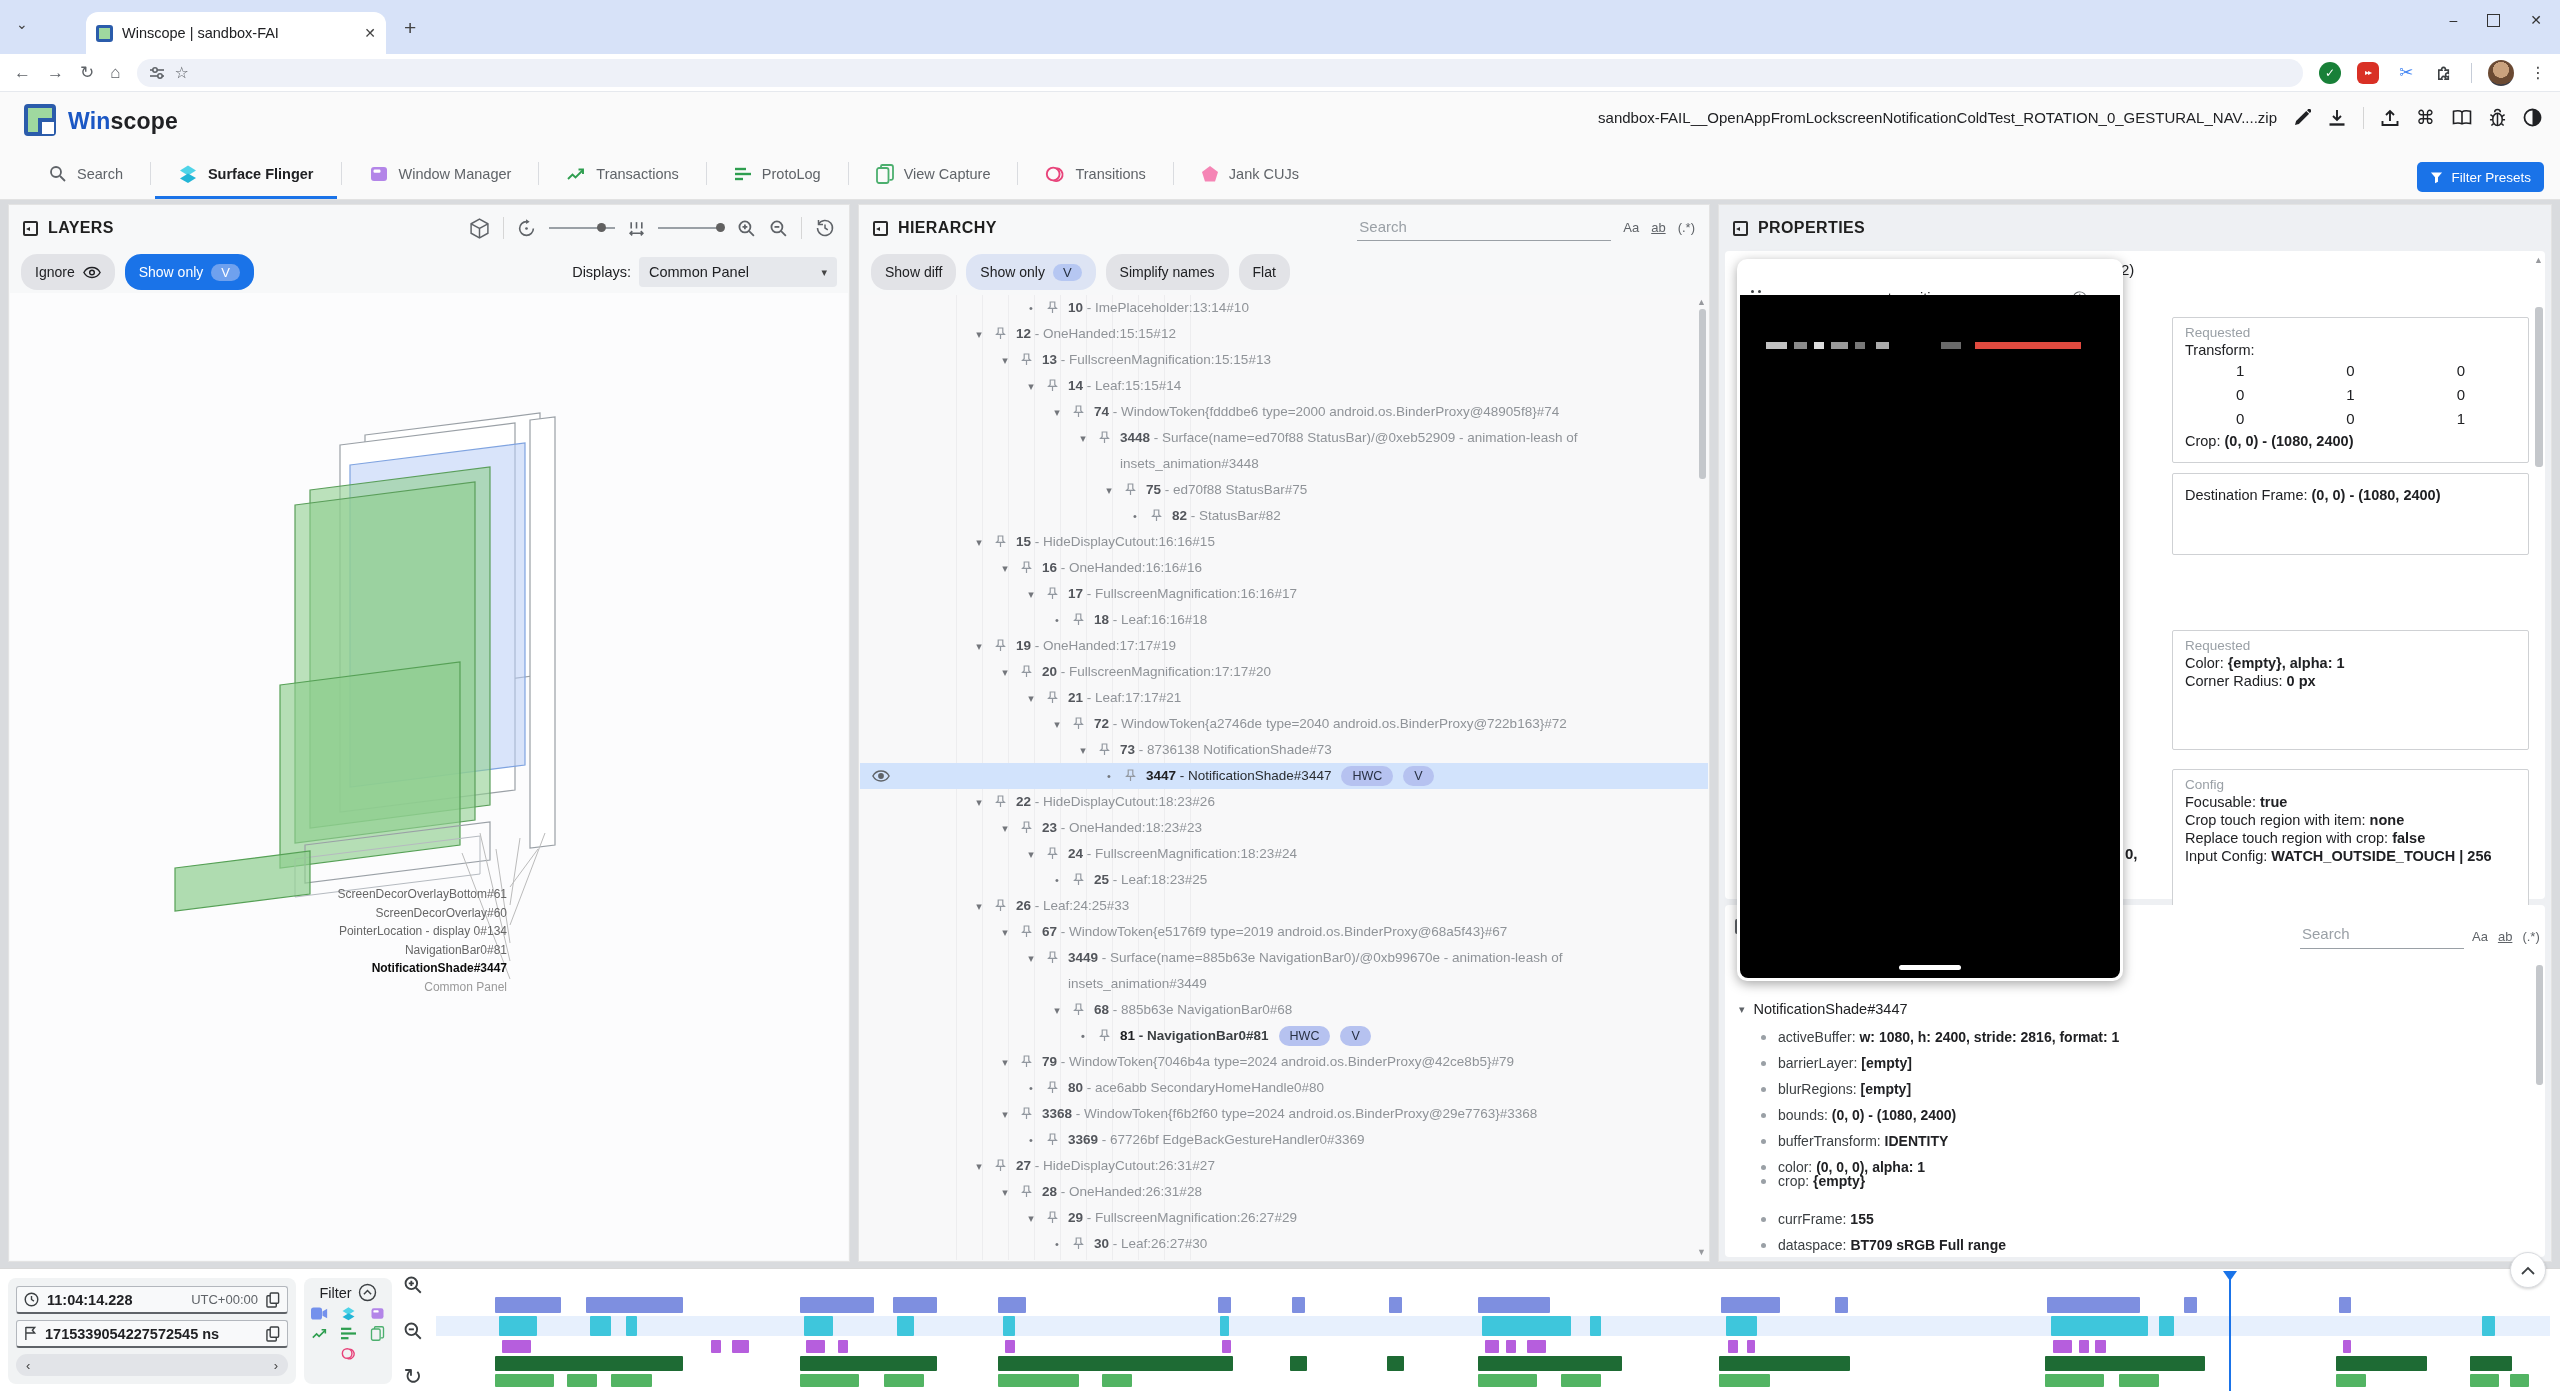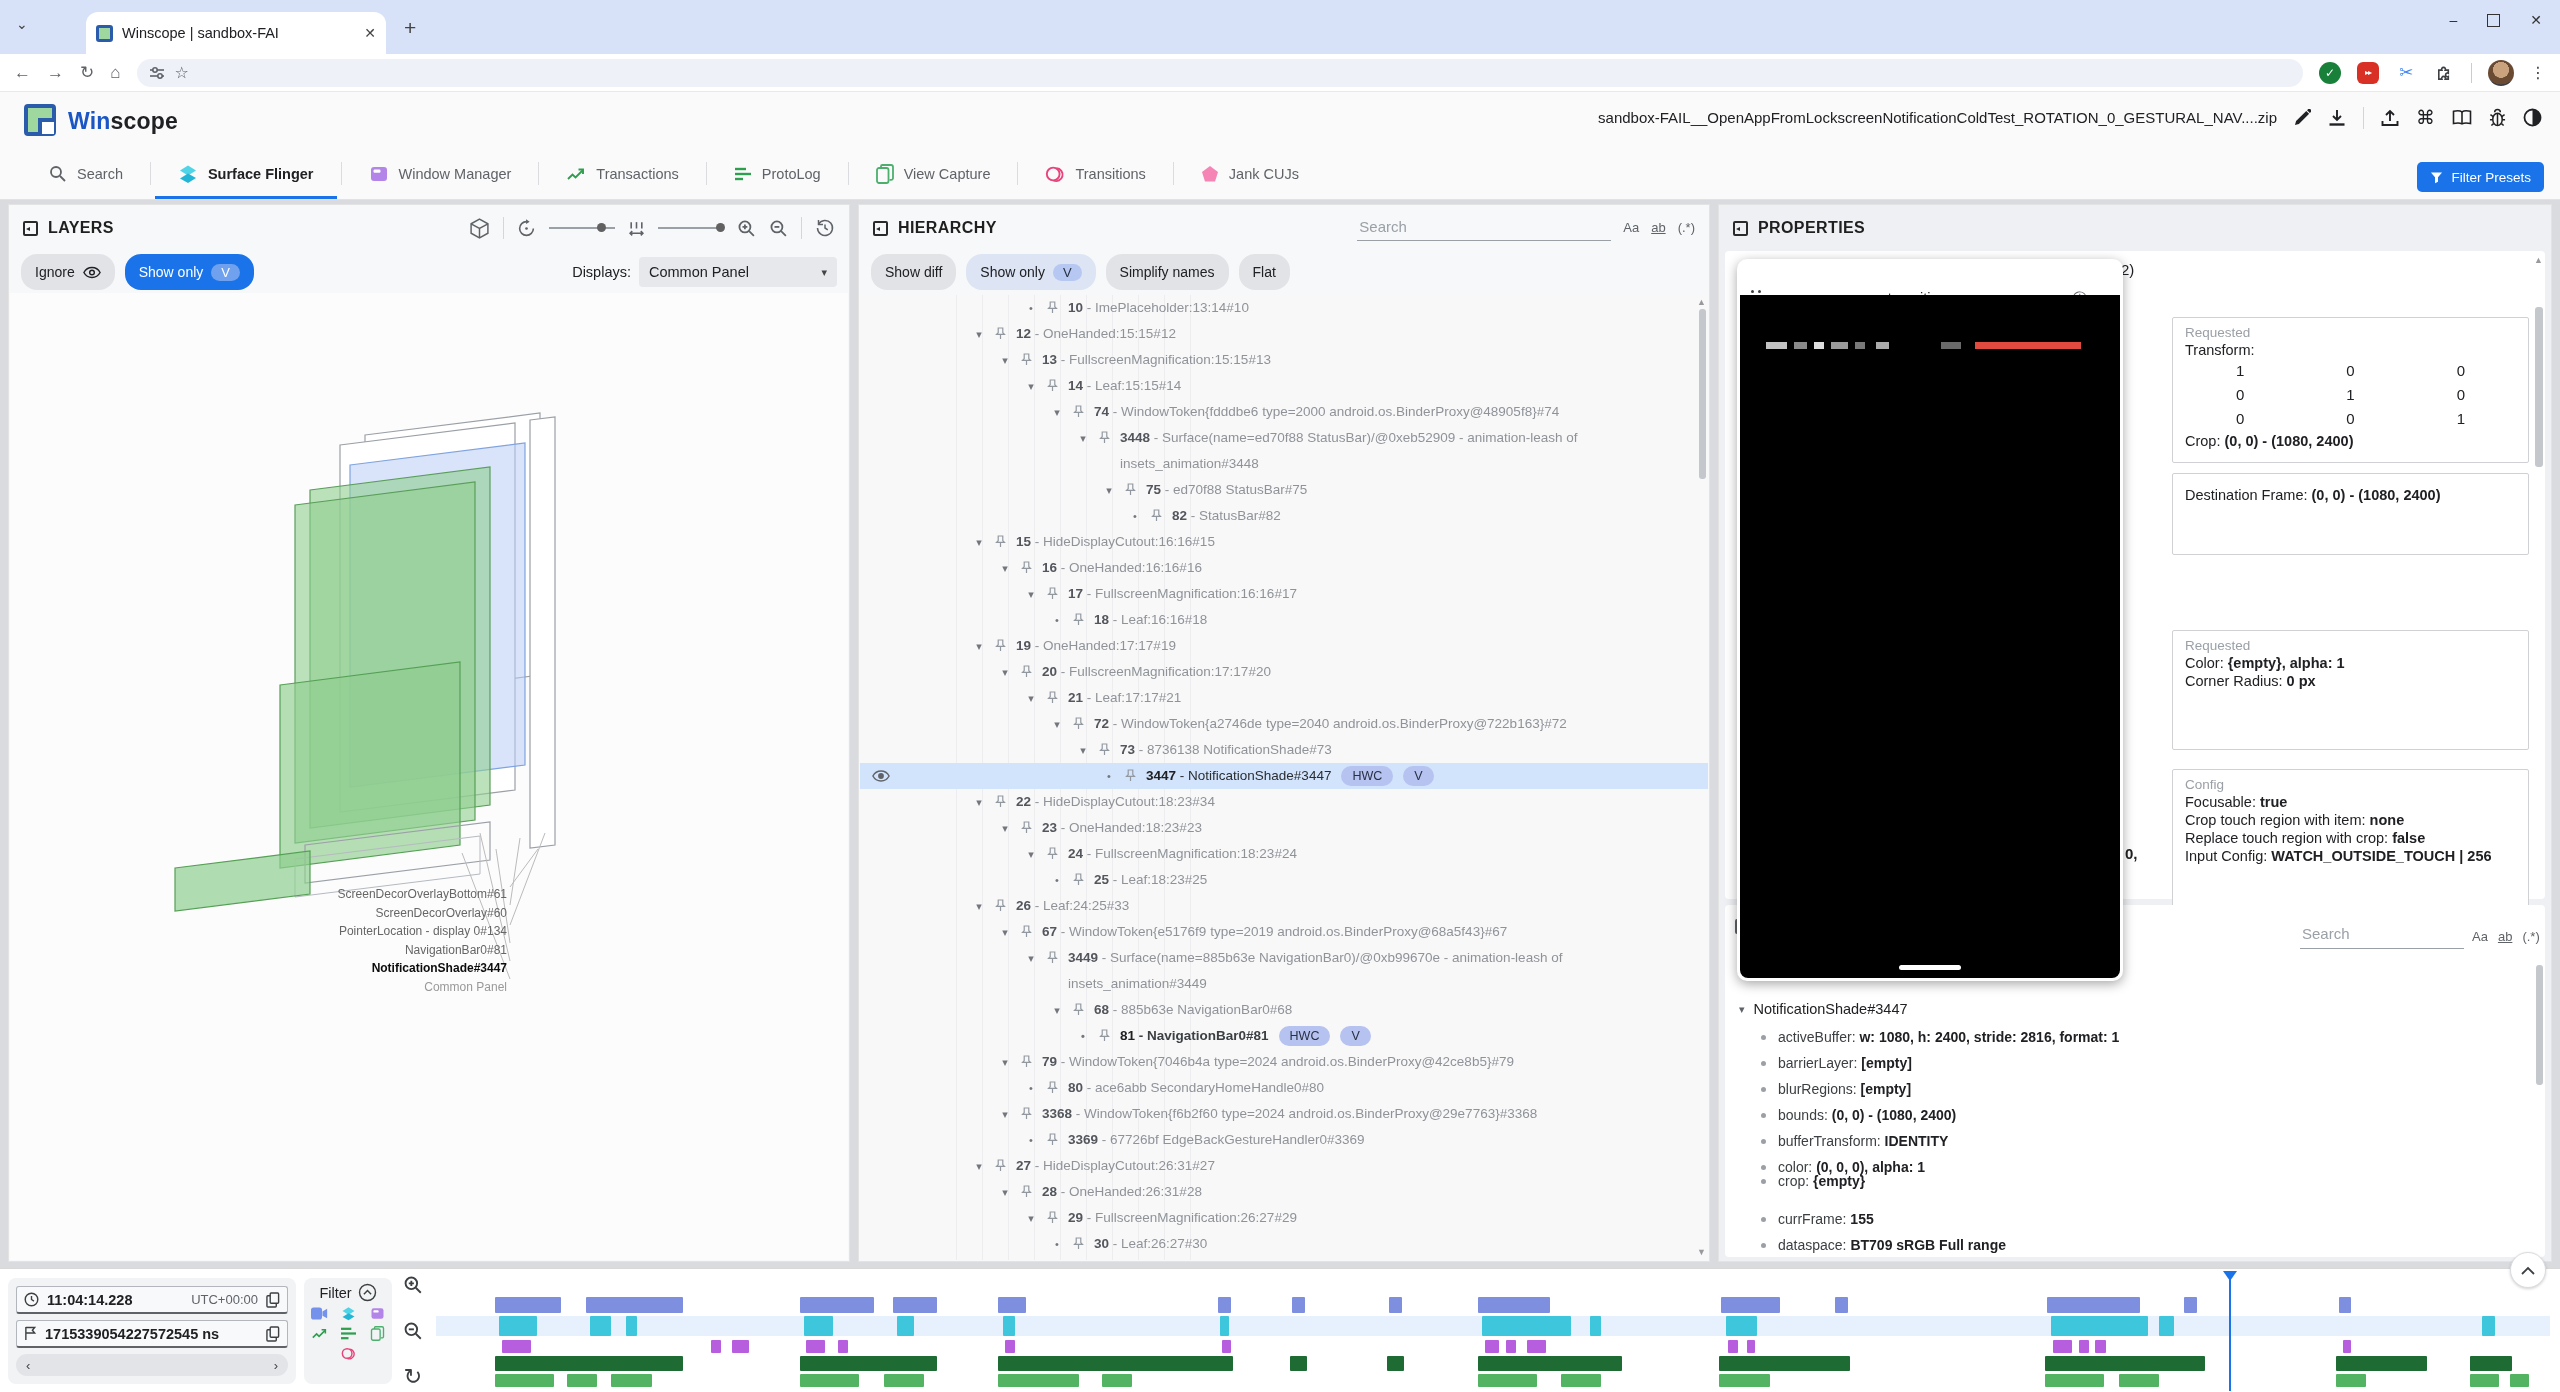--- a/index.html
+++ b/index.html
@@ -581,21 +581,21 @@
             <svg width="11" height="13" viewBox="0 0 12 14" fill="none" stroke="#9298a0" stroke-width="1.3">
               <path d="M3.5 1h5v5.2L10.3 8H1.7l1.8-1.8z"></path>
               <line x1="6" y1="8.2" x2="6" y2="13"></line>
             </svg>
           </span><span class="num">3447</span><span class="txt"> - NotificationShade#3447</span><span class="pill">HWC</span><span class="pill">V</span></div>
         <div class="hrow" style="padding-left: 156px;"><span class="tog" style="left: 110px;">▾</span><span class="pin" style="left: 135px;">
             <svg width="11" height="13" viewBox="0 0 12 14" fill="none" stroke="#9298a0" stroke-width="1.3">
               <path d="M3.5 1h5v5.2L10.3 8H1.7l1.8-1.8z"></path>
               <line x1="6" y1="8.2" x2="6" y2="13"></line>
             </svg>
-          </span><span class="num">22</span><span class="txt"> - HideDisplayCutout:18:23#34</span></div>
+          </span><span class="num">22</span><span class="txt"> - HideDisplayCutout:18:23#26</span></div>
         <div class="hrow" style="padding-left: 182px;"><span class="tog" style="left: 136px;">▾</span><span class="pin" style="left: 161px;">
             <svg width="11" height="13" viewBox="0 0 12 14" fill="none" stroke="#9298a0" stroke-width="1.3">
               <path d="M3.5 1h5v5.2L10.3 8H1.7l1.8-1.8z"></path>
               <line x1="6" y1="8.2" x2="6" y2="13"></line>
             </svg>
           </span><span class="num">23</span><span class="txt"> - OneHanded:18:23#23</span></div>
         <div class="hrow" style="padding-left: 208px;"><span class="tog" style="left: 162px;">▾</span><span class="pin" style="left: 187px;">
             <svg width="11" height="13" viewBox="0 0 12 14" fill="none" stroke="#9298a0" stroke-width="1.3">
               <path d="M3.5 1h5v5.2L10.3 8H1.7l1.8-1.8z"></path>
               <line x1="6" y1="8.2" x2="6" y2="13"></line>

